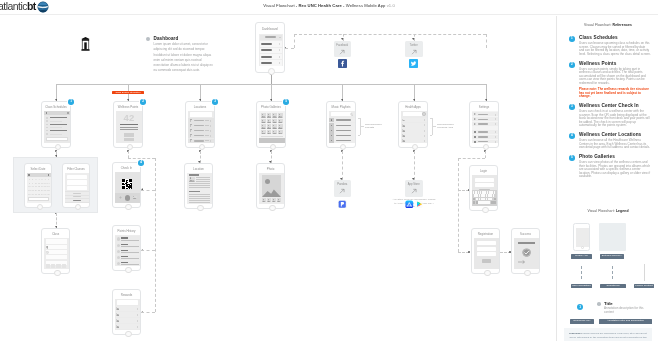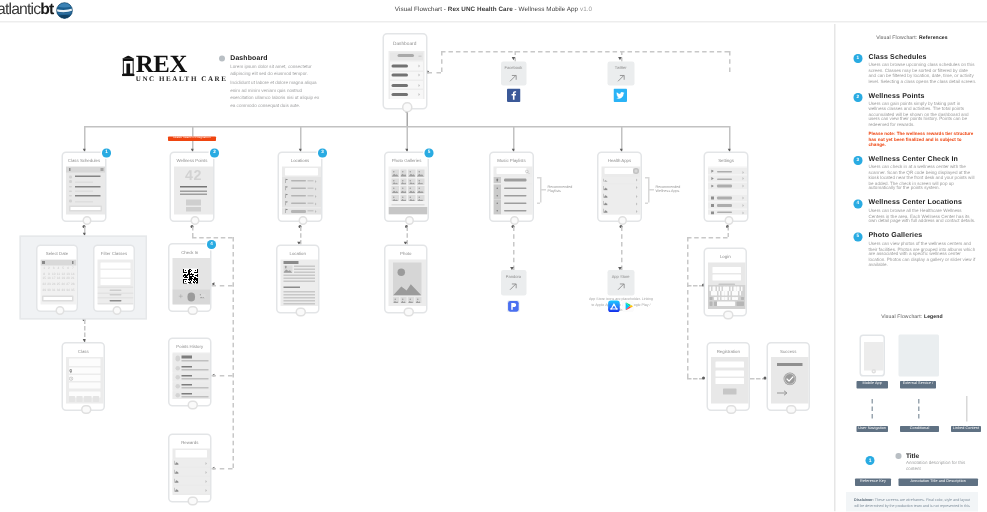--- a/index.html
+++ b/index.html
@@ -128,24 +128,20 @@
 
   <div id="rexlogo">
     <span class="rexicon">
       <svg viewBox="0 0 22 34" width="9" height="14">
         <rect x="2" y="5" width="18" height="3" fill="#111"></rect>
         <path d="M11 0 L21 5 L1 5 Z" fill="#111"></path>
         <rect x="3" y="8" width="16" height="22" fill="none" stroke="#111" stroke-width="1.6"></rect>
         <rect x="8" y="13" width="6" height="17" fill="#111"></rect>
         <rect x="1" y="30" width="20" height="3.5" fill="#111"></rect>
       </svg>
-    </span>
-    <span class="rextxt">
-      <span class="rexname">REX</span>
-      <span class="rexsub">UNC HEALTH CARE</span>
     </span>
   </div>
 
   <div id="intro">
     <span class="idot"></span>
     <div class="ih">Dashboard</div>
     <div class="ip">Lorem ipsum dolor sit amet, consectetur adipiscing elit sed do eiusmod tempor. Incididunt ut labore et dolore magna aliqua enim ad minim veniam quis nostrud exercitation ullamco laboris nisi ut aliquip ex ea commodo consequat duis aute.</div>
   </div>
 
   <div id="conns">

